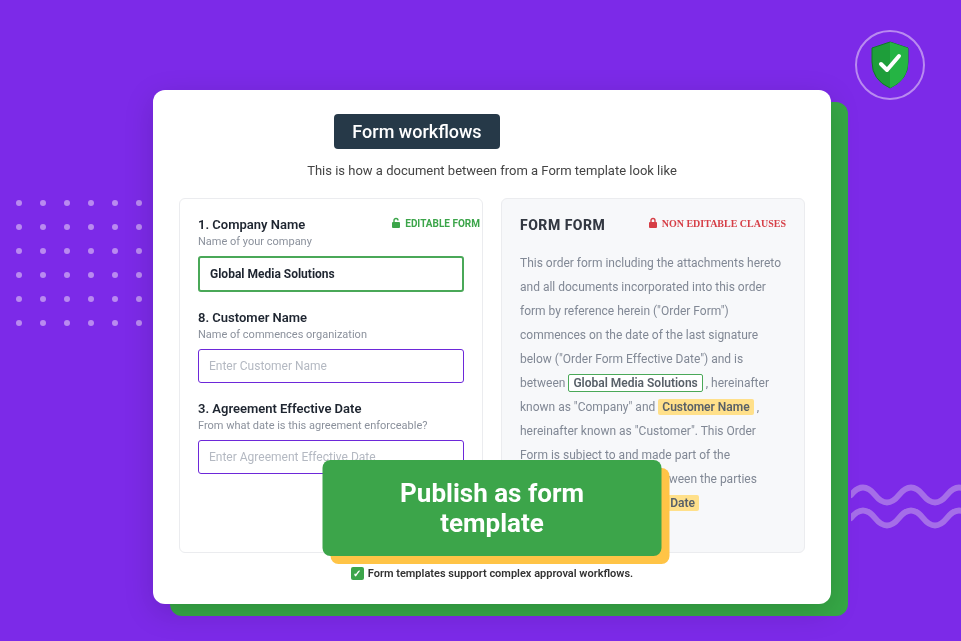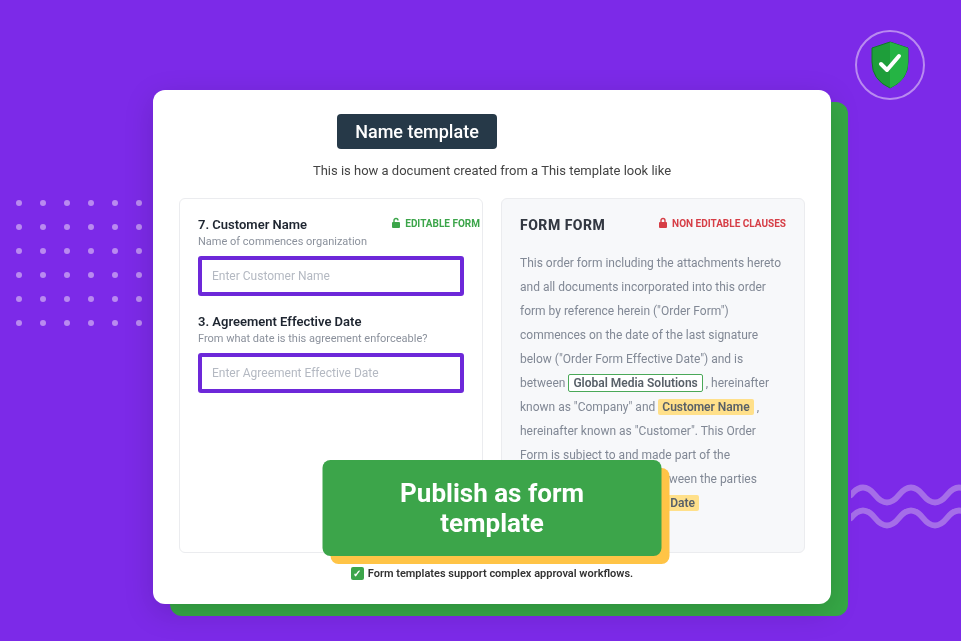--- a/index.html
+++ b/index.html
@@ -120,21 +120,21 @@
       color: #1e2530;
       margin-bottom: 3px;
     }
     .field-sub {
       font-size: 11px;
       color: #8b919c;
       margin-bottom: 8px;
     }
     .input {
       width: 100%;
-      border: 4px solid #6d28d9;
+      border: 1px solid #6d28d9;
       border-radius: 3px;
       padding: 9px 10px;
       font-size: 12px;
       font-family: inherit;
       color: #0369a1;
     }
     .input.active {
       border: 2px solid #4aa858;
       color: #1e2530;
       font-weight: 700;
@@ -154,20 +154,21 @@
     .badge-noneditable {
       position: absolute;
       top: 18px;
       right: 18px;
       font-size: 10px;
       font-weight: 700;
       color: #d63e46;
       display: flex;
       align-items: center;
       gap: 4px;
+      font-family: Liberation Serif, serif;
     }
     .order-title {
       font-size: 14px;
       font-weight: 800;
       color: #333842;
       letter-spacing: 0.5px;
       margin-bottom: 18px;
     }
     .order-body {
       font-size: 12px;
@@ -300,40 +301,45 @@
     <path d="M13 24 L19 30 L31 16" stroke="#fff" stroke-width="4" fill="none" stroke-linecap="round" stroke-linejoin="round"></path>
   </svg>
 </div>
 
 <div class="card-shadow"></div>
 
 <div class="main-card">
 
   <div class="tabs-row">
     <div class="tab-badge" style="margin-left:-150px">
-      <span>Name template</span>
+      <span>Form workflows</span>
     </div>
   </div>
 
-  <div class="subtitle">This is how a document created from a This template look like</div>
+  <div class="subtitle">This is how a document between from a Form template look like</div>
 
   <div class="panels">
 
     <div class="panel panel-left">
       <div class="badge-editable">
         <svg class="lock-icon" viewBox="0 0 10 12">
           <rect x="1" y="5" width="8" height="6" rx="1" fill="#3ca54a"></rect>
           <path d="M3 5 V3.5 a2 2 0 0 1 4 0" stroke="#3ca54a" stroke-width="1.4" fill="none"></path>
         </svg>
         <span>EDITABLE FORM</span>
       </div>
 
-
       <div class="field-block">
-        <div class="field-title">7. Customer Name</div>
+        <div class="field-title">1. Company Name</div>
+        <div class="field-sub">Name of your company</div>
+        <input class="input active" value="Global Media Solutions" style="">
+      </div>
+
+      <div class="field-block">
+        <div class="field-title">8. Customer Name</div>
         <div class="field-sub">Name of commences organization</div>
         <input class="input" placeholder="Enter Customer Name" style="">
       </div>
 
       <div class="field-block">
         <div class="field-title">3. Agreement Effective Date</div>
         <div class="field-sub">From what date is this agreement enforceable?</div>
         <input class="input" placeholder="Enter Agreement Effective Date" style="">
       </div>
     </div>

